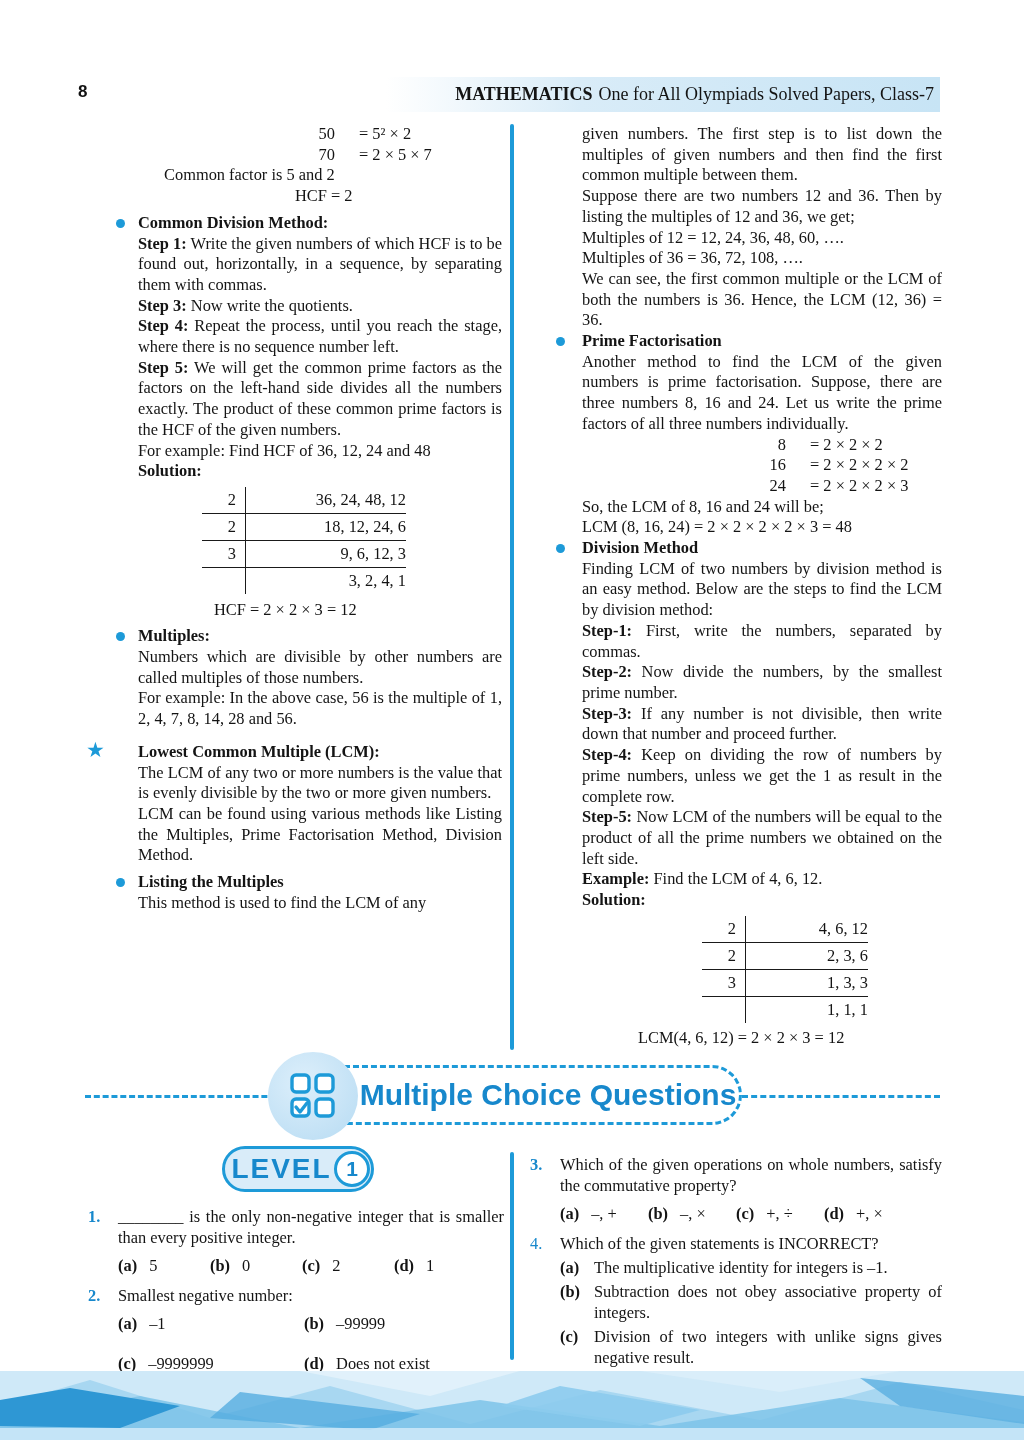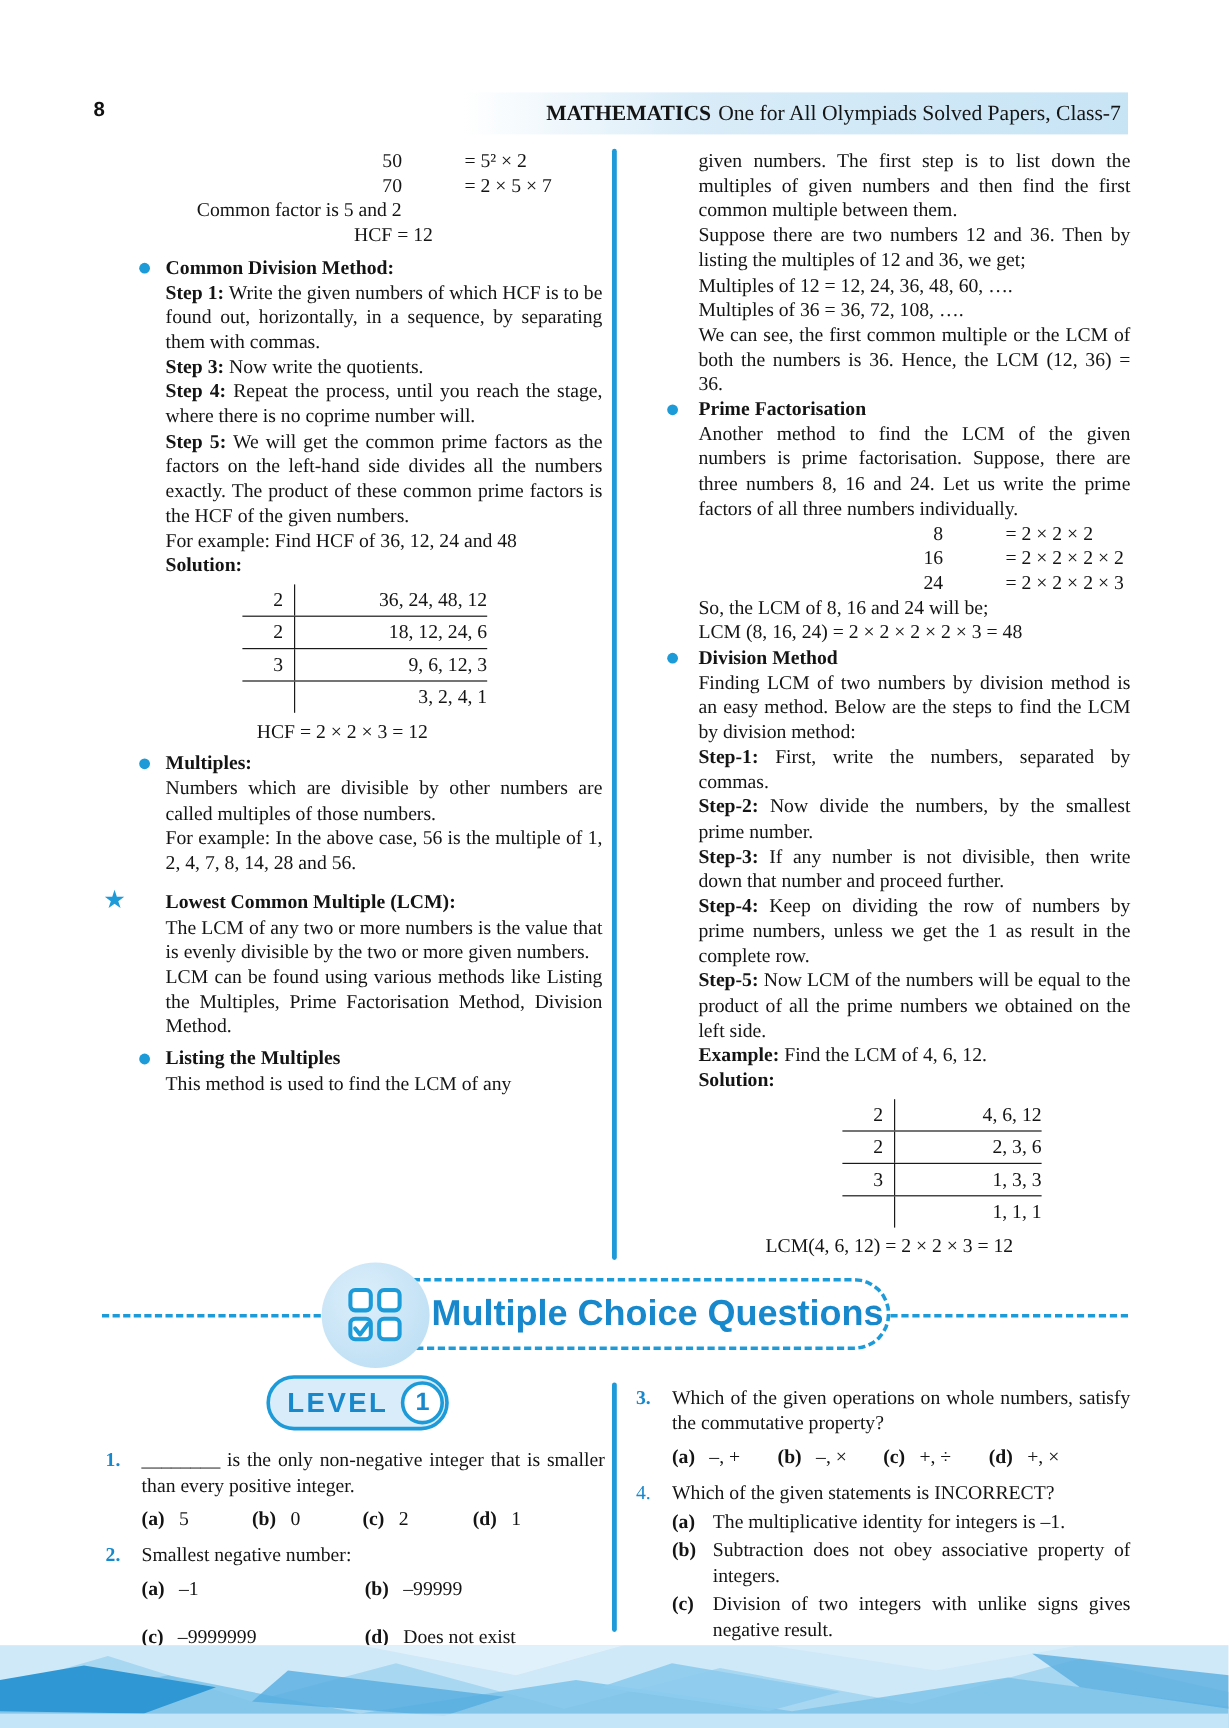--- a/index.html
+++ b/index.html
@@ -34,21 +34,21 @@
     position:absolute; width:9px; height:9px; border-radius:50%; background:#1d9ad8; top:6px;
   }
   .col-left  .bullet { left:28px; }
   .col-right .bullet { left:12px; }
   .star {
     position:absolute; left:-2px; top:-2px; color:#1d9ad8; font-size:21px;
     font-family:"DejaVu Sans", sans-serif;
   }
   .steplbl { font-weight:bold; }
   
-  .eqrow { display:flex; text-align:left;gap:28px; }
+  .eqrow { display:flex; text-align:left; }
   .eqn { width:32px; text-align:right; }
   .eqr { margin-left:24px; }
   .eqs-left  { margin-left:215px; }
   .eqs-right { margin-left:172px; }
   .cf-line   { margin-left:76px; text-align:left; }
   .hcf10     { margin-left:207px; text-align:left; }
   
   .dtable { display:inline-block; margin:5px 0 4px 0; }
   .dt-left  { margin-left:64px; }
   .dt-right { margin-left:120px; }
@@ -81,21 +81,21 @@
     display:flex; align-items:center; justify-content:center;
   }
   
   .level {
     position:absolute; left:222px; top:1146px; width:152px; height:46px;
     background:#d9ecf9; border:3px solid #1d9ad8; border-radius:25px; box-sizing:border-box;
     display:flex; align-items:center;
   }
   .level-text {
     flex:1; text-align:center; font-family:"Liberation Sans", sans-serif; font-weight:bold;
-    font-size:23px; color:#1788cc; letter-spacing:2px; padding-left:4px;
+    font-size:28px; color:#1788cc; letter-spacing:2px; padding-left:4px;
   }
   .level-circle {
     width:36px; height:36px; margin-right:1px; background:#ffffff; border:3px solid #1d9ad8;
     border-radius:50%; box-sizing:border-box; display:flex; align-items:center; justify-content:center;
     font-family:"Liberation Sans", sans-serif; font-weight:bold; font-size:21px; color:#1788cc;
   }
   
   .q-col-left  { position:absolute; left:88px;  top:1206px; width:416px; font-size:16.4px; line-height:21px; }
   .q-col-right { position:absolute; left:530px; top:1154px; width:412px; font-size:16.4px; line-height:21px; }
   .q { position:relative; padding-left:30px; margin-bottom:9px; }
@@ -131,28 +131,28 @@
       <div class="eqrow">
         <span class="eqn">50</span>
         <span class="eqr">= 5² × 2</span>
       </div>
       <div class="eqrow">
         <span class="eqn">70</span>
         <span class="eqr">= 2 × 5 × 7</span>
       </div>
     </div>
     <p class="cf-line">Common factor is 5 and 2</p>
-    <p class="hcf10">HCF = 12</p>
+    <p class="hcf10">HCF = 2</p>
 
     <div class="sec mt6">
       <span class="bullet"></span>
       <p class="hd">Common Division Method:</p>
       <p><b class="steplbl">Step 1:</b> <span>Write the given numbers of which HCF is to be found out, horizontally, in a sequence, by separating them with commas.</span></p>
       <p><b class="steplbl">Step 3:</b> <span>Now write the quotients.</span></p>
-      <p><b class="steplbl">Step 4:</b> <span>Repeat the process, until you reach the stage, where there is no coprime number will.</span></p>
+      <p><b class="steplbl">Step 4:</b> <span>Repeat the process, until you reach the stage, where there is no sequence number left.</span></p>
       <p><b class="steplbl">Step 5:</b> <span>We will get the common prime factors as the factors on the left-hand side divides all the numbers exactly. The product of these common prime factors is the HCF of the given numbers.</span></p>
       <p>For example: Find HCF of 36, 12, 24 and 48</p>
       <p class="hd">Solution:</p>
 
       <div class="dtable dt-left">
         <div class="t-row ul">
           <span class="td-d">2</span>
           <span class="td-v">36, 24, 48, 12</span>
         </div>
         <div class="t-row ul">

